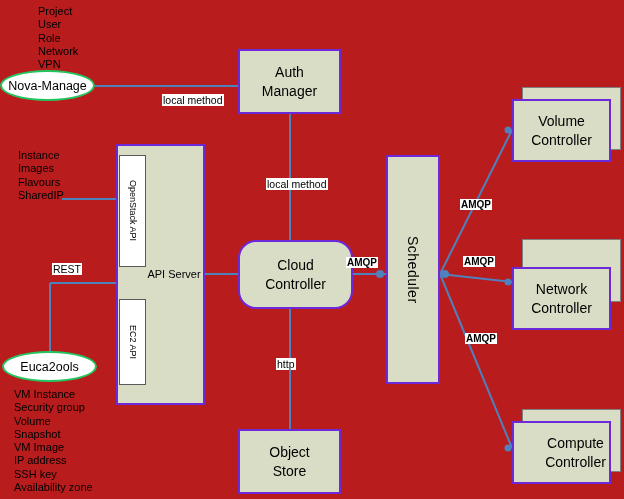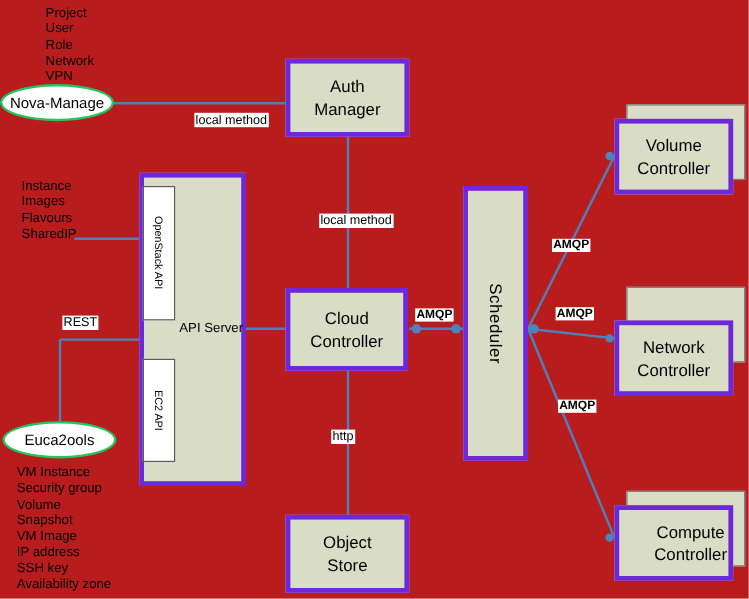--- a/index.html
+++ b/index.html
@@ -5,21 +5,21 @@
   html,body { margin:0; padding:0; background:#fff; }
   .canvas {
     position:relative; width:624px; height:499px; background:#b91c1c;
     font-family:"Liberation Sans", sans-serif; color:#000; overflow:hidden;
   }
   .wires { position:absolute; left:0; top:0; width:624px; height:499px; }
   .wires line { stroke:#4F81BD; stroke-width:2; }
   .wires circle { fill:#4F81BD; }
 
   .box {
-    position:absolute; background:#DADDC6; border:4px solid #6d28d9;
+    position:absolute; background:#DADDC6; border:2px solid #6d28d9;
     display:flex; align-items:center; justify-content:center; text-align:center;
     box-sizing:border-box;
   }
   .box .lbl { font-size:14px; line-height:1.3; }
   .narrow { width:68px; }
 
   .dbl-back { position:absolute; background:#DADDC6; border:1px solid #7F7F7F; box-sizing:border-box; }
 
   .vbox {
     position:absolute; background:#ffffff; border:1px solid #5a5a5a;
@@ -110,21 +110,21 @@
   <div class="box" style="left:116px; top:144px; width:89px; height:261px;">
     <div class="apiserver-lbl">API Server</div>
   </div>
   <div class="vbox" style="left:119px; top:155px; width:27px; height:112px;">
     <span class="vtext">OpenStack API</span>
   </div>
   <div class="vbox" style="left:119px; top:299px; width:27px; height:86px;">
     <span class="vtext">EC2 API</span>
   </div>
 
-  <div class="box" style="left:238px; top:240px; width:102px; height:69px;">
+  <div class="box" style="left:238px; top:240px; width:115px; height:69px;border-radius:18px;">
     <div class="lbl narrow">Cloud Controller</div>
   </div>
 
   <div class="box" style="left:238px; top:429px; width:103px; height:65px;">
     <div class="lbl narrow">Object Store</div>
   </div>
 
   <div class="box" style="left:386px; top:155px; width:54px; height:229px;">
     <div class="sched-lbl">Scheduler</div>
   </div>

